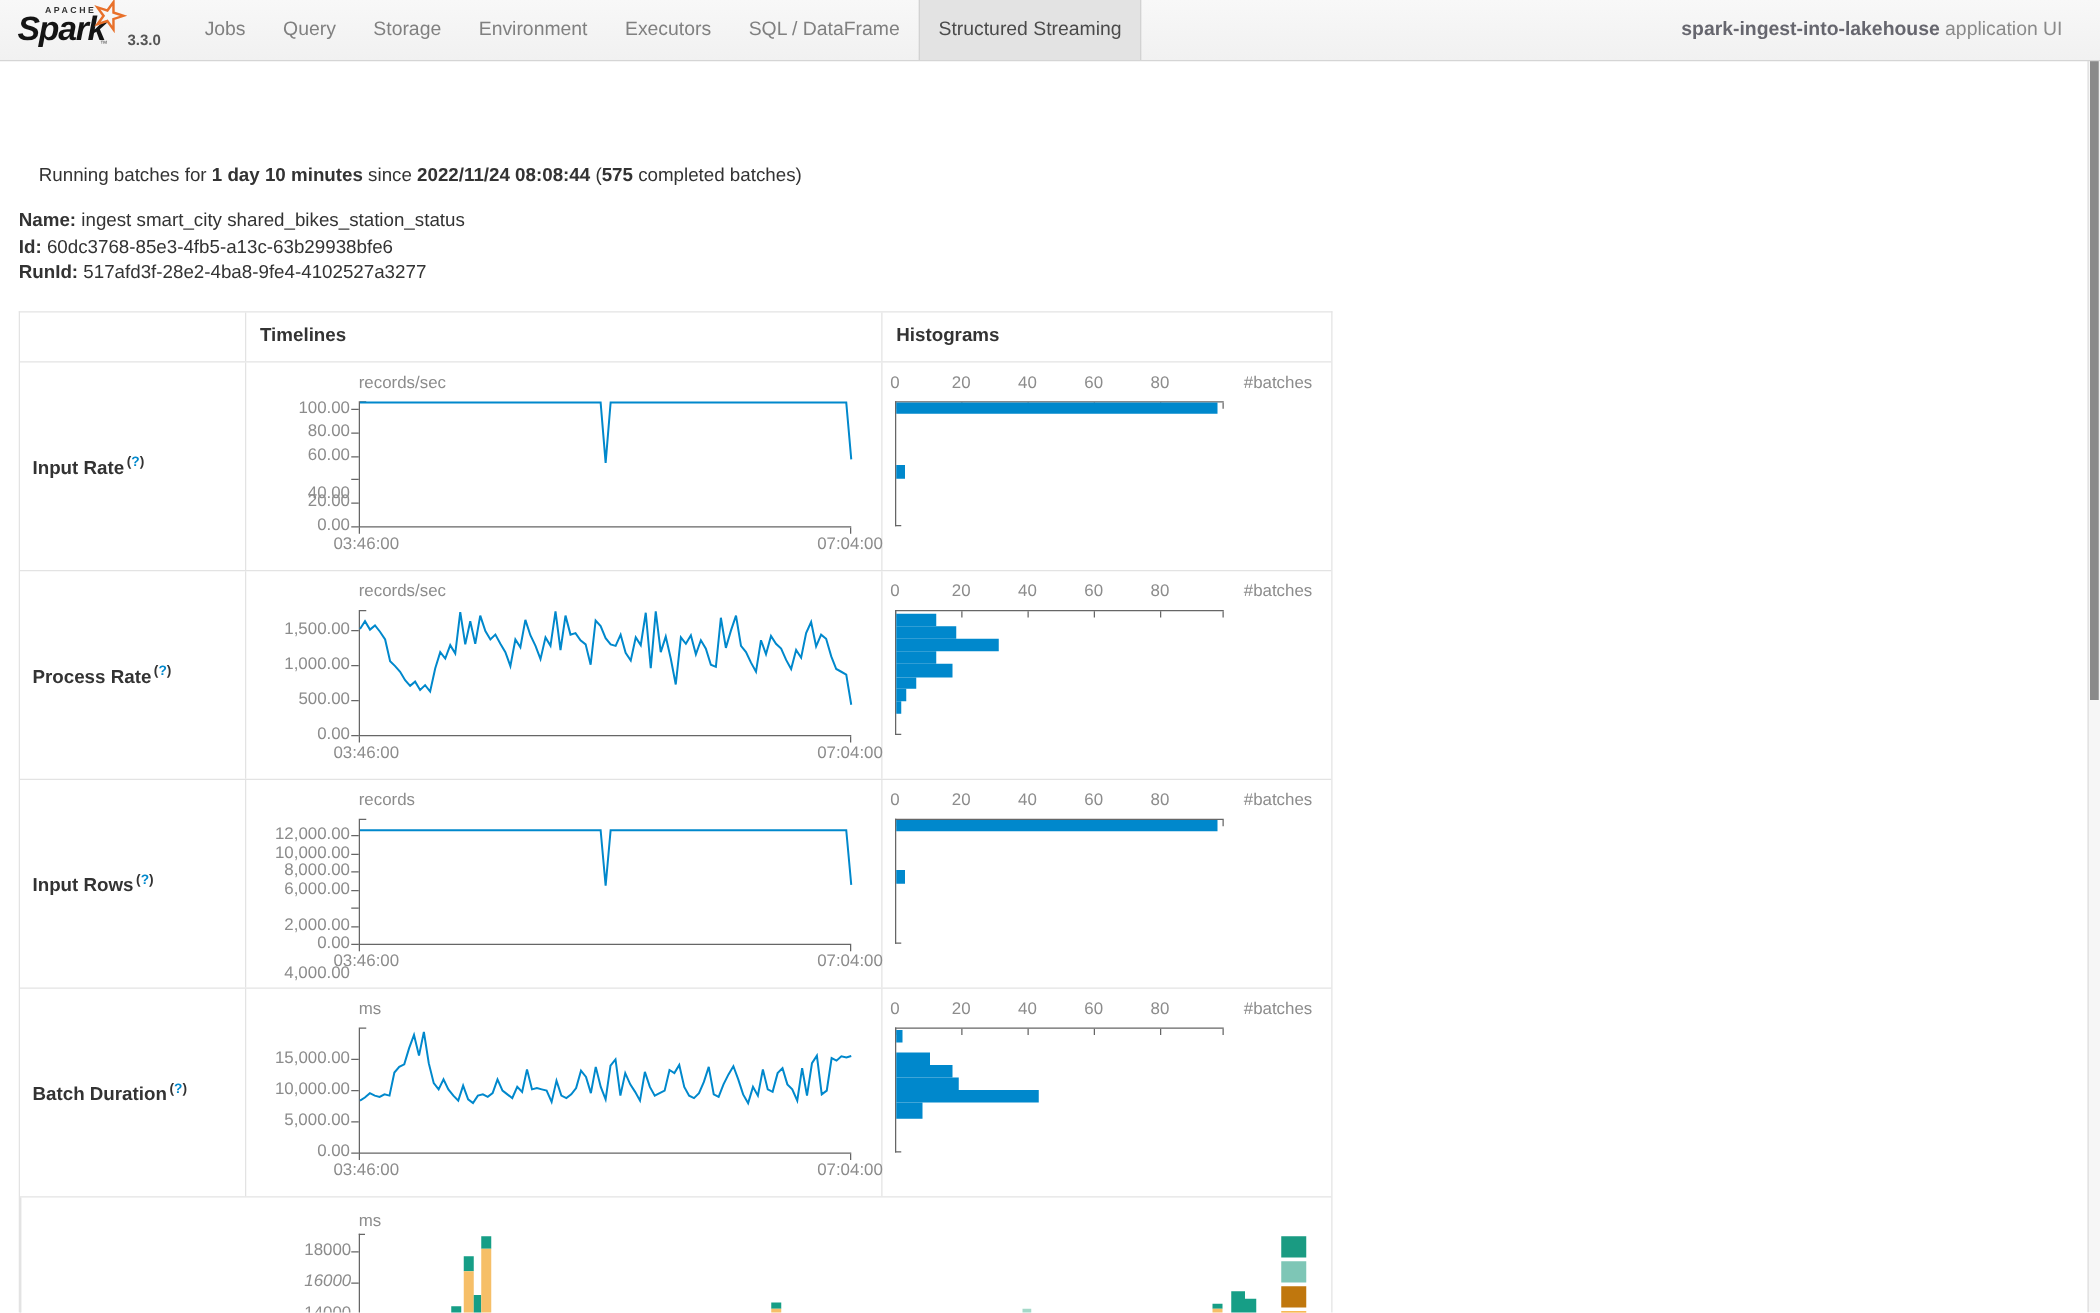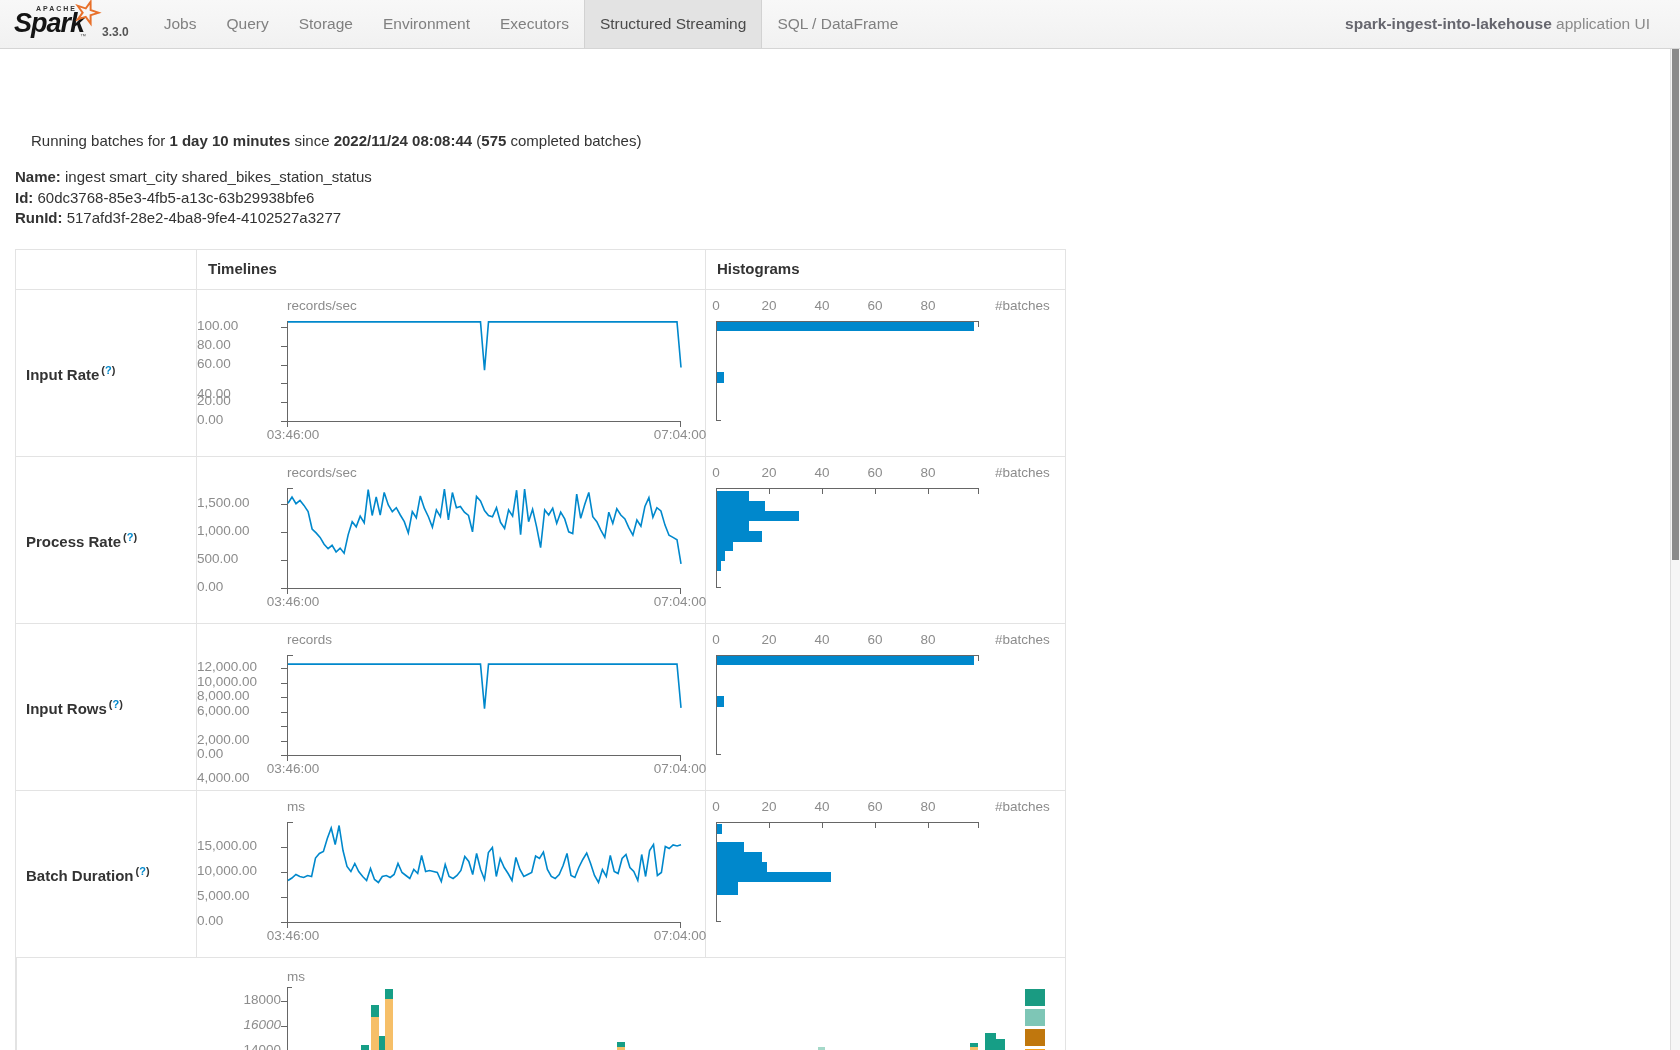--- a/index.html
+++ b/index.html
@@ -41,21 +41,21 @@
   .label-cell b{font-size:15px}
   sup.help{font-size:11px;vertical-align:6px;font-weight:bold;color:#333;margin-left:2px}
   sup.help .q{color:#0088cc}
   .timeline-cell{width:509px;border-right:1px solid #e3e3e3}
   .hist-cell{flex:1}
   .unit{position:absolute;left:90px;top:8px;font-size:13.5px;color:#8c8c8c}
   .plot-box{position:absolute;left:90px;top:31px;width:393px;height:100px;
     border-left:1px solid #666;border-bottom:1px solid #666}
   .plot-box::before{content:'';position:absolute;left:0;top:0;width:5px;height:1px;background:#666}
   .plot-box svg{position:absolute;left:0;top:0;overflow:visible}
-  .ytick{position:absolute;left:0;width:83px;text-align:left;font-size:13.5px;color:#8c8c8c}
+  .ytick{position:absolute;left:0;width:83px;text-align:right;font-size:13.5px;color:#8c8c8c}
   .ymark{position:absolute;left:84px;width:6px;height:1px;background:#666}
   .xtick{position:absolute;top:132px;width:1px;height:5px;background:#666}
   .xlab{position:absolute;top:137px;width:68px;text-align:center;font-size:13.5px;color:#8c8c8c}
   .xl0{left:62px}.xl1{left:449px}
   .h-axis{position:absolute;left:10px;top:31px;width:263px;height:1px;background:#666}
   .h-vaxis{position:absolute;left:10px;top:31px;width:1px;height:100px;background:#666}
   .h-vaxis::after{content:'';position:absolute;left:0;bottom:0;width:5px;height:1px;background:#666}
   .hmark{position:absolute;top:32px;width:1px;height:5px;background:#666}
   .hlab{position:absolute;top:8px;width:40px;text-align:center;font-size:13.5px;color:#8c8c8c}
   .hbar{position:absolute;left:11px}
@@ -84,22 +84,22 @@
     <span class="tm">™</span>
     <span class="star">☆</span>
   </div>
   <span class="version">3.3.0</span>
   <nav class="tabs" id="tabs">
       <div class="tab">Jobs</div>
       <div class="tab">Query</div>
       <div class="tab">Storage</div>
       <div class="tab">Environment</div>
       <div class="tab">Executors</div>
+      <div class="tab">SQL / DataFrame</div>
       <div class="tab active">Structured Streaming</div>
-      <div class="tab">SQL / DataFrame</div>
     </nav>
   <div class="app-title"><b>spark-ingest-into-lakehouse</b><span> application UI</span></div>
 </div>
 
 <div class="content">
   <p class="running"><span>Running batches for </span><b>1 day 10 minutes</b><span> since </span><b>2022/11/24 08:08:44</b><span> (</span><b>575</b><span> completed batches)</span></p>
   <div class="meta">
     <div><b>Name:</b> <span>ingest smart_city shared_bikes_station_status</span></div>
     <div><b>Id:</b> <span>60dc3768-85e3-4fb5-a13c-63b29938bfe6</span></div>
     <div><b>RunId:</b> <span>517afd3f-28e2-4ba8-9fe4-4102527a3277</span></div>

